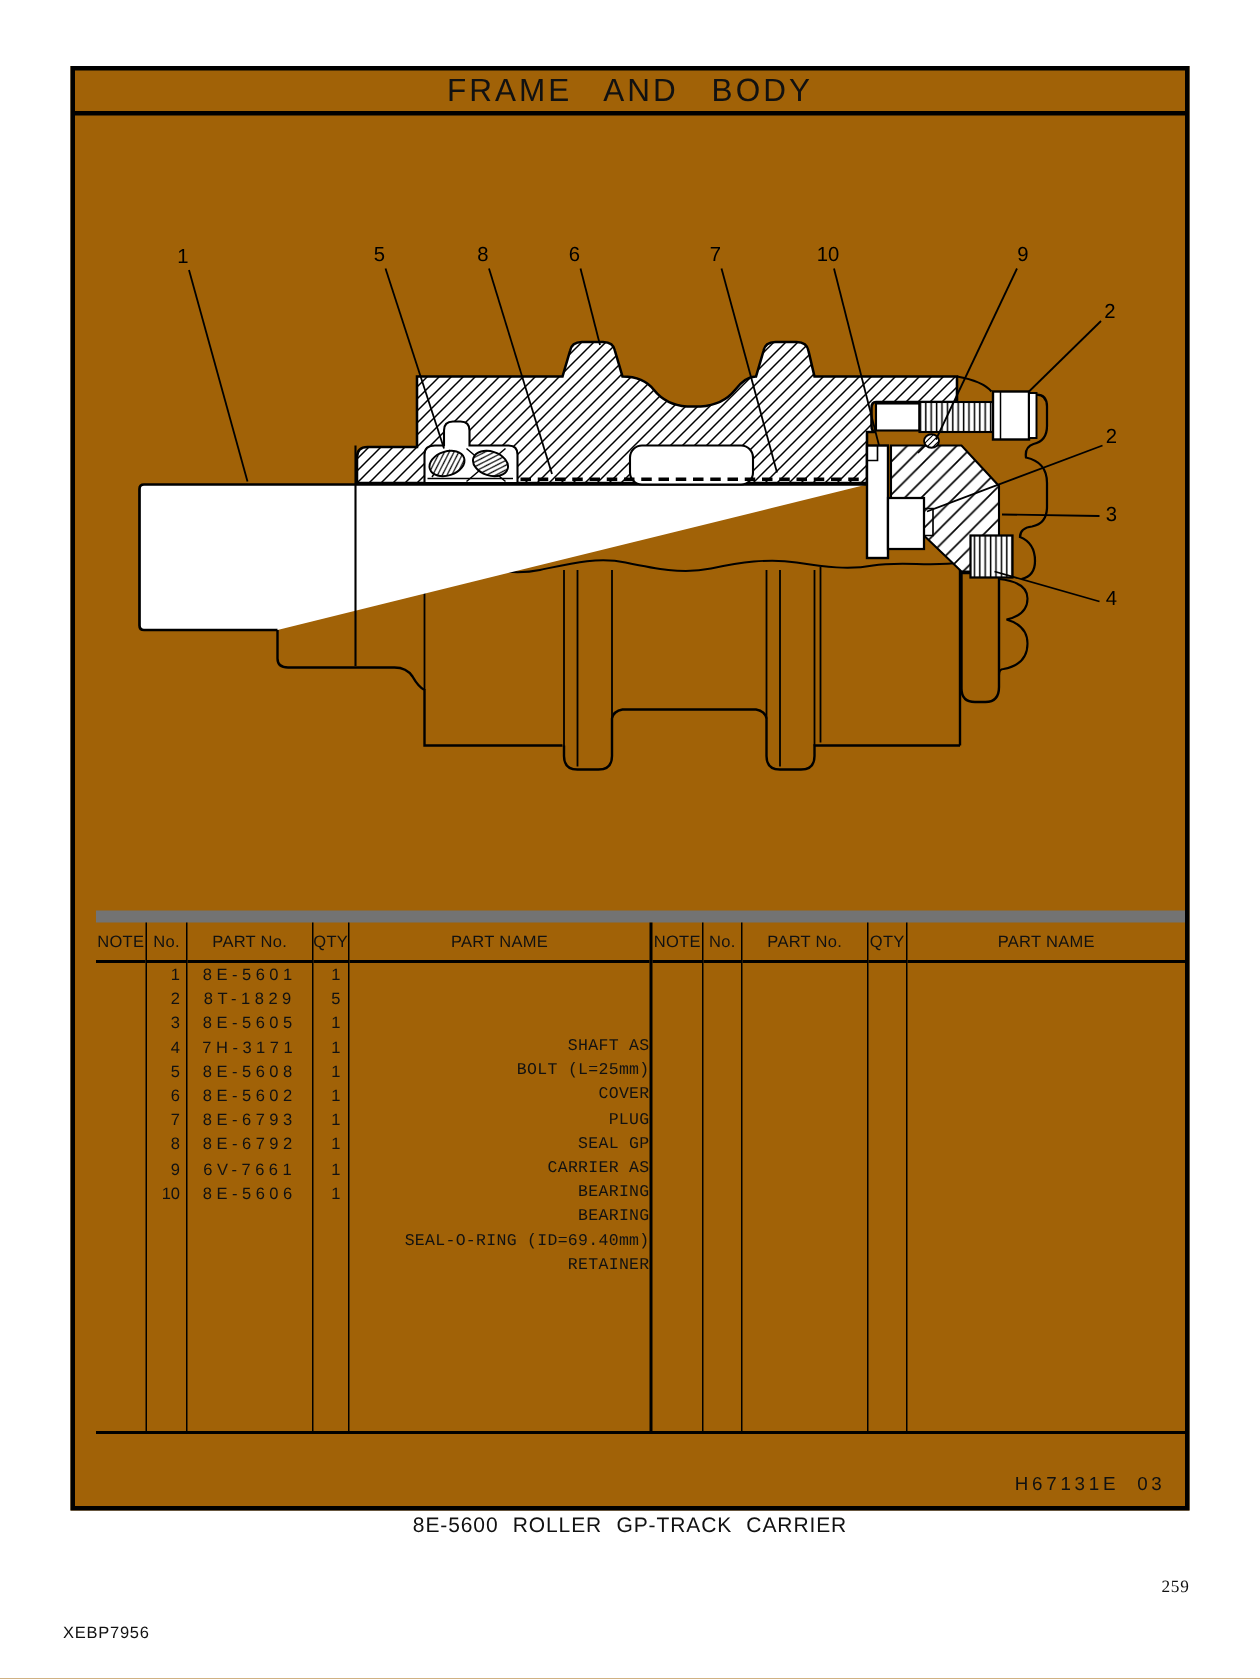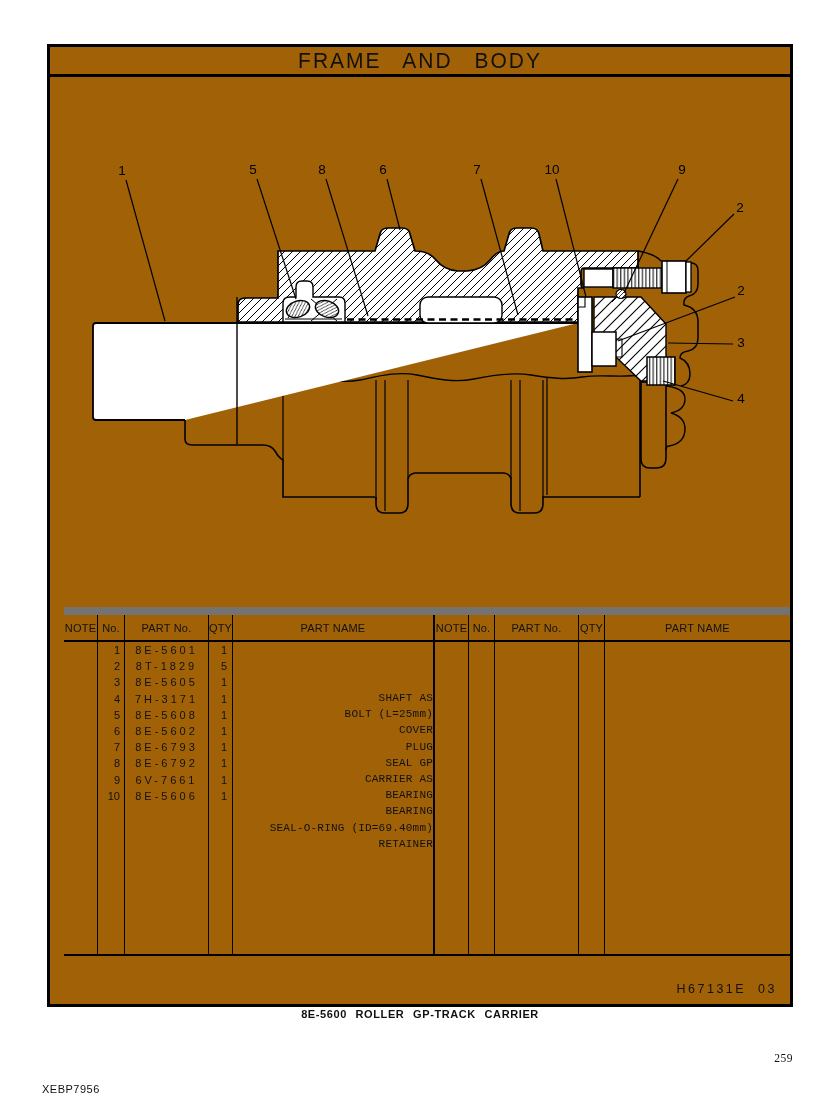--- a/index.html
+++ b/index.html
@@ -58,21 +58,21 @@
     height:50px;border-top:2px solid #000;box-sizing:border-box;
     display:flex;align-items:flex-end;justify-content:flex-end;
     padding:0 13px 8px 0;
   }
   .table-footer span{font-size:12.5px;letter-spacing:2.5px;white-space:pre;}
 
   
   .figure-caption{
     position:absolute;left:0;top:1008px;width:840px;text-align:center;
   }
-  .figure-caption .ftitle{font-size:11px;font-weight:bold;letter-spacing:0.6px;word-spacing:5px;}
+  .figure-caption .ftitle{font-size:14px;font-weight:normal;letter-spacing:0.6px;word-spacing:5px;}
   .figure-caption .fsub{font-size:12px;margin-top:2px;letter-spacing:0.1px;}
   .doc-code{position:absolute;left:42px;top:1083px;font-size:11px;letter-spacing:0.5px;}
   .page-number{position:absolute;right:47px;top:1052px;font-size:11.5px;letter-spacing:0.5px;font-family:Liberation Serif, serif;}
 </style>
 </head>
 <body>
 
 <div class="page-frame">
 
   <div class="title-bar">

